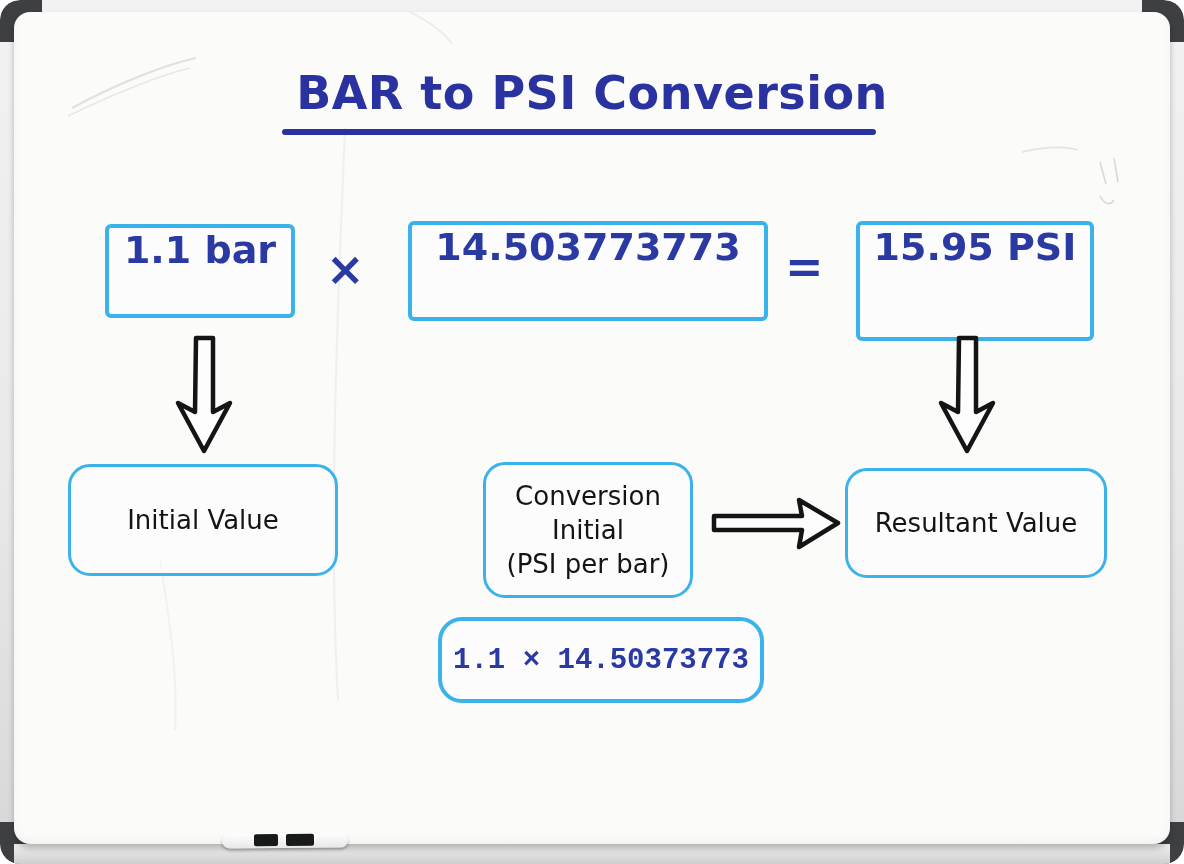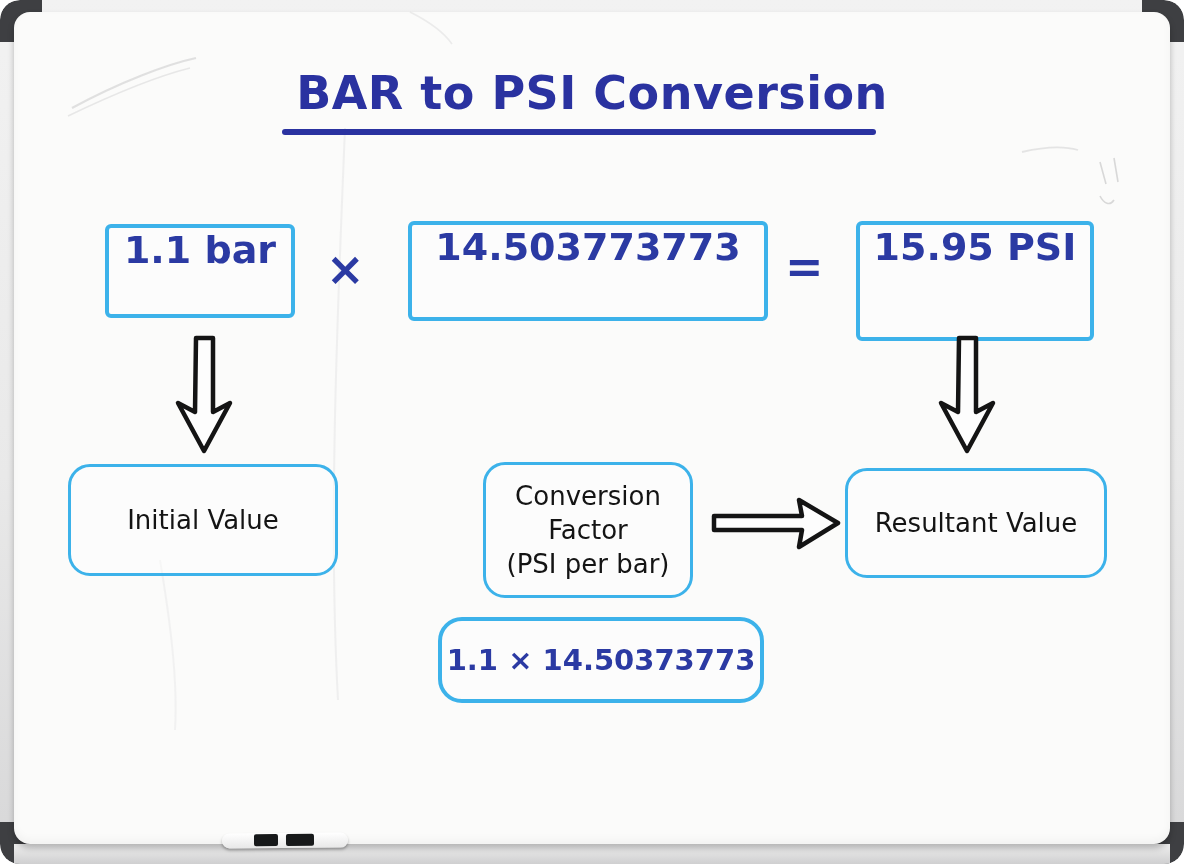--- a/index.html
+++ b/index.html
@@ -53,20 +53,21 @@
     font-size:26px;background:rgba(255,255,255,.4);
   }
   .caption{
     position:absolute;color:#111;font-weight:bold;font-size:33px;text-align:center;
   }
   .calc-bubble{
     position:absolute;border:4px solid #3cb2ea;border-radius:24px;
     display:flex;align-items:center;justify-content:center;
     color:#2b3aa3;font-weight:bold;font-size:29px;white-space:nowrap;
     background:rgba(255,255,255,.4);
+    font-family:Liberation Mono, monospace;
   }
   .arrow{position:absolute;}
   
   .marker{
     position:absolute;left:222px;top:833px;width:126px;height:15px;z-index:4;
     background:linear-gradient(180deg,#ffffff,#e8e8e8);border-radius:8px;
     box-shadow:0 2px 3px rgba(0,0,0,.3);transform:rotate(-.4deg);
   }
   .marker .band{position:absolute;top:1px;height:12px;background:#17191a;border-radius:2px;}
   .band.b1{left:32px;width:24px;}
@@ -118,21 +119,21 @@
       <path d="M23 4 L40 4 L40 78 L57 69 L31 117 L5 69 L22 78 Z" fill="#fdfdfd" stroke="#141414" stroke-width="4.5" stroke-linejoin="round"></path>
     </svg>
 
 
     <div class="label-box" style="left:68px;top:464px;width:270px;height:112px;">
       <span>Initial Value</span>
     </div>
 
     <div class="label-box" style="left:483px;top:462px;width:210px;height:136px;">
       <span>Conversion</span>
-      <span>Factor</span>
+      <span>Initial</span>
       <span>(PSI per bar)</span>
     </div>
 
     <svg class="arrow" style="left:710px;top:495px;" width="132" height="58" viewBox="0 0 132 58">
       <path d="M4 21 L92 21 L89 5 L128 28 L89 52 L92 35 L4 35 Z" fill="#fdfdfd" stroke="#141414" stroke-width="4.5" stroke-linejoin="round"></path>
     </svg>
 
     <div class="label-box" style="left:845px;top:468px;width:262px;height:110px;gap:21px;">
       <span>Resultant Value</span>
     </div>

